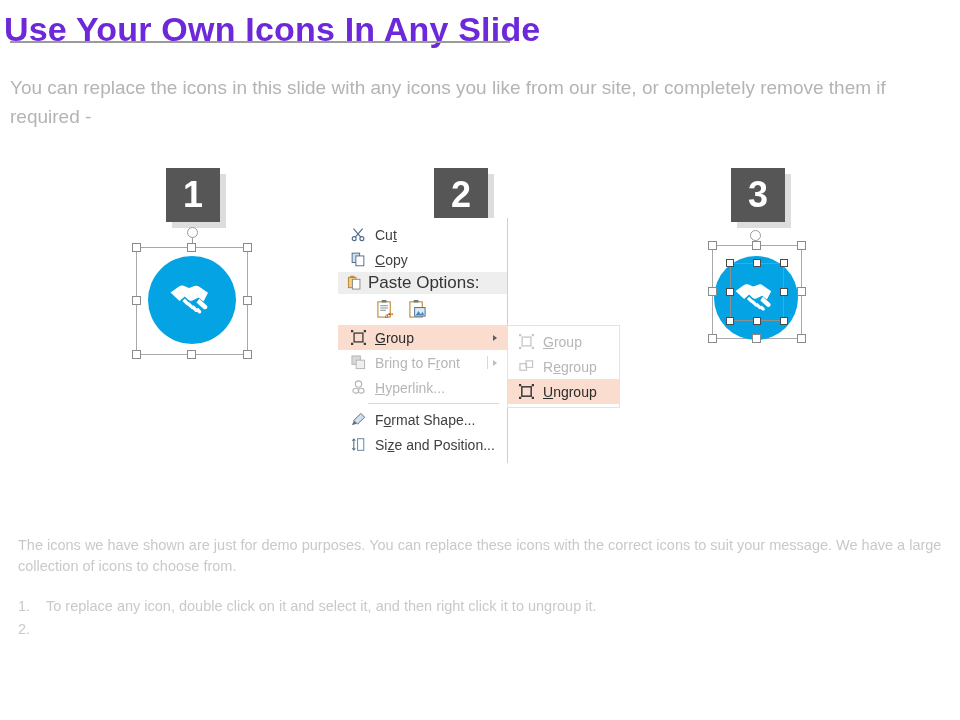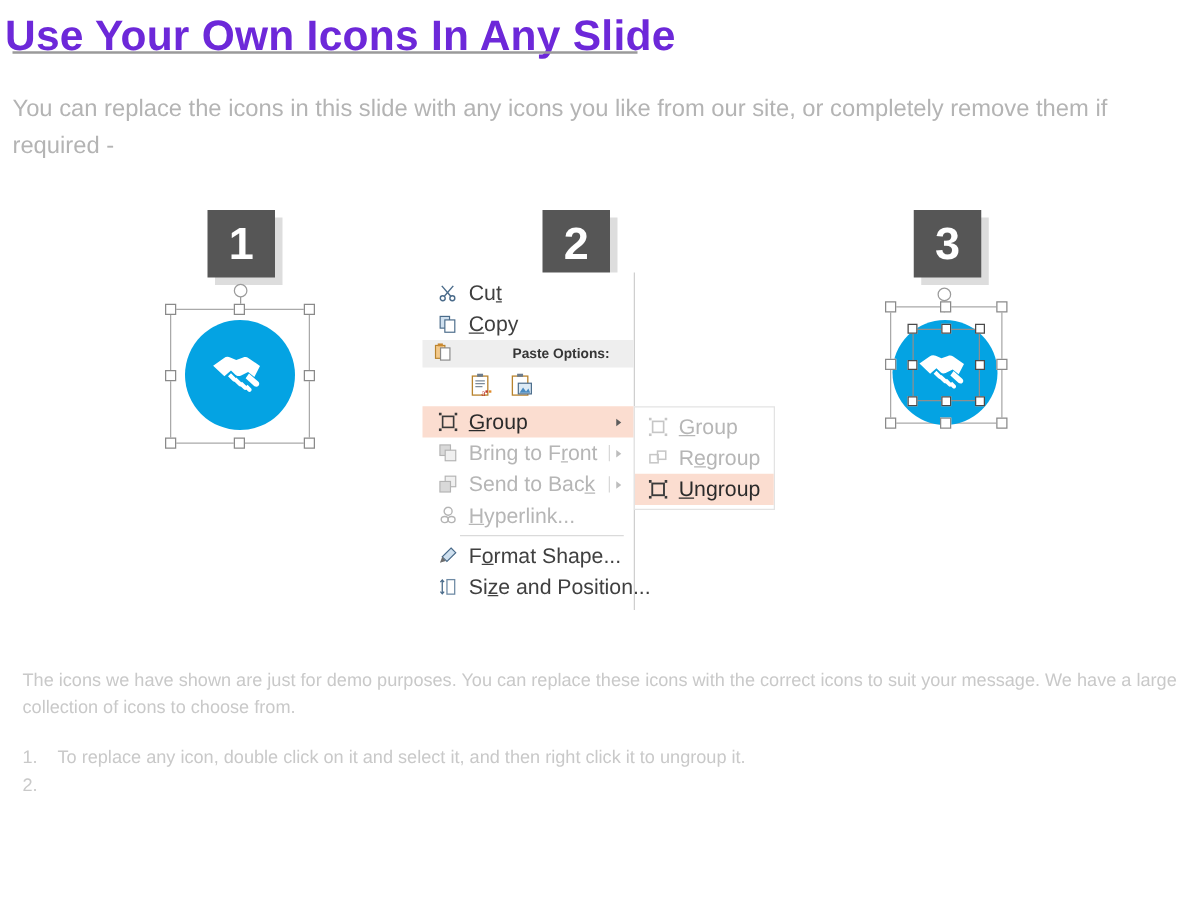--- a/index.html
+++ b/index.html
@@ -146,21 +146,21 @@
   .mi .mi-icon {
     width: 22px;
     height: 17px;
     flex: 0 0 22px;
     display: flex;
     align-items: center;
     justify-content: center;
   }
   .mi .mi-label {
     padding-left: 6px;
-    font-size: 17px;
+    font-size: 14px;
   }
   .mi.disabled .mi-label { color: #b6b6b6; }
   .mi.highlight { background: #fbddd0; }
   .mi.highlight .mi-label { color: #2b2b2b; }
   .mi .arrow {
     position: absolute;
     right: 10px;
     top: 50%;
     transform: translateY(-50%);
     width: 0; height: 0;
@@ -182,24 +182,23 @@
   #paste-options-row {
     height: 22px;
     background: #eeeeee;
     display: flex;
     align-items: center;
     padding-left: 9px;
     box-sizing: border-box;
   }
   #paste-options-row .mi-label {
     padding-left: 6px;
-    font-weight: bold;
-    font-size: 11px;
+    font-weight: normal;
+    font-size: 17px;
     color: #353535;
-    margin-left: 42px;
   }
   #paste-icon-row {
     height: 31px;
     display: flex;
     align-items: center;
     padding-left: 38px;
     gap: 13px;
   }
   .menu-sep {
     height: 1px;
@@ -358,31 +357,20 @@
       <svg width="15" height="15" viewBox="0 0 16 16">
           <rect x="1" y="1" width="9" height="9" fill="#d9d9d9" stroke="#b4b4b4" stroke-width="1"></rect>
           <rect x="5.5" y="5.5" width="9" height="9" fill="#f0f0f0" stroke="#b4b4b4" stroke-width="1"></rect>
         </svg>
     </span>
     <span class="mi-label">Bring to F<span class="underl">r</span>ont</span>
     <span class="arrow-sep"></span>
     <span class="arrow"></span>
   </div>
 
-  <div class="mi disabled">
-    <span class="mi-icon">
-      <svg width="15" height="15" viewBox="0 0 16 16">
-          <rect x="5.5" y="1" width="9" height="9" fill="#f0f0f0" stroke="#b4b4b4" stroke-width="1"></rect>
-          <rect x="1" y="5.5" width="9" height="9" fill="#d9d9d9" stroke="#b4b4b4" stroke-width="1"></rect>
-        </svg>
-    </span>
-    <span class="mi-label">Send to Bac<span class="underl">k</span></span>
-    <span class="arrow-sep"></span>
-    <span class="arrow"></span>
-  </div>
 
   <div class="mi disabled">
     <span class="mi-icon">
       <svg width="15" height="15" viewBox="0 0 16 16">
           <g fill="none" stroke="#b4b4b4" stroke-width="1.2">
             <circle cx="8" cy="4.3" r="3.4"></circle>
             <ellipse cx="5.1" cy="11.4" rx="3" ry="2.6"></ellipse>
             <ellipse cx="10.9" cy="11.4" rx="3" ry="2.6"></ellipse>
           </g>
         </svg>

